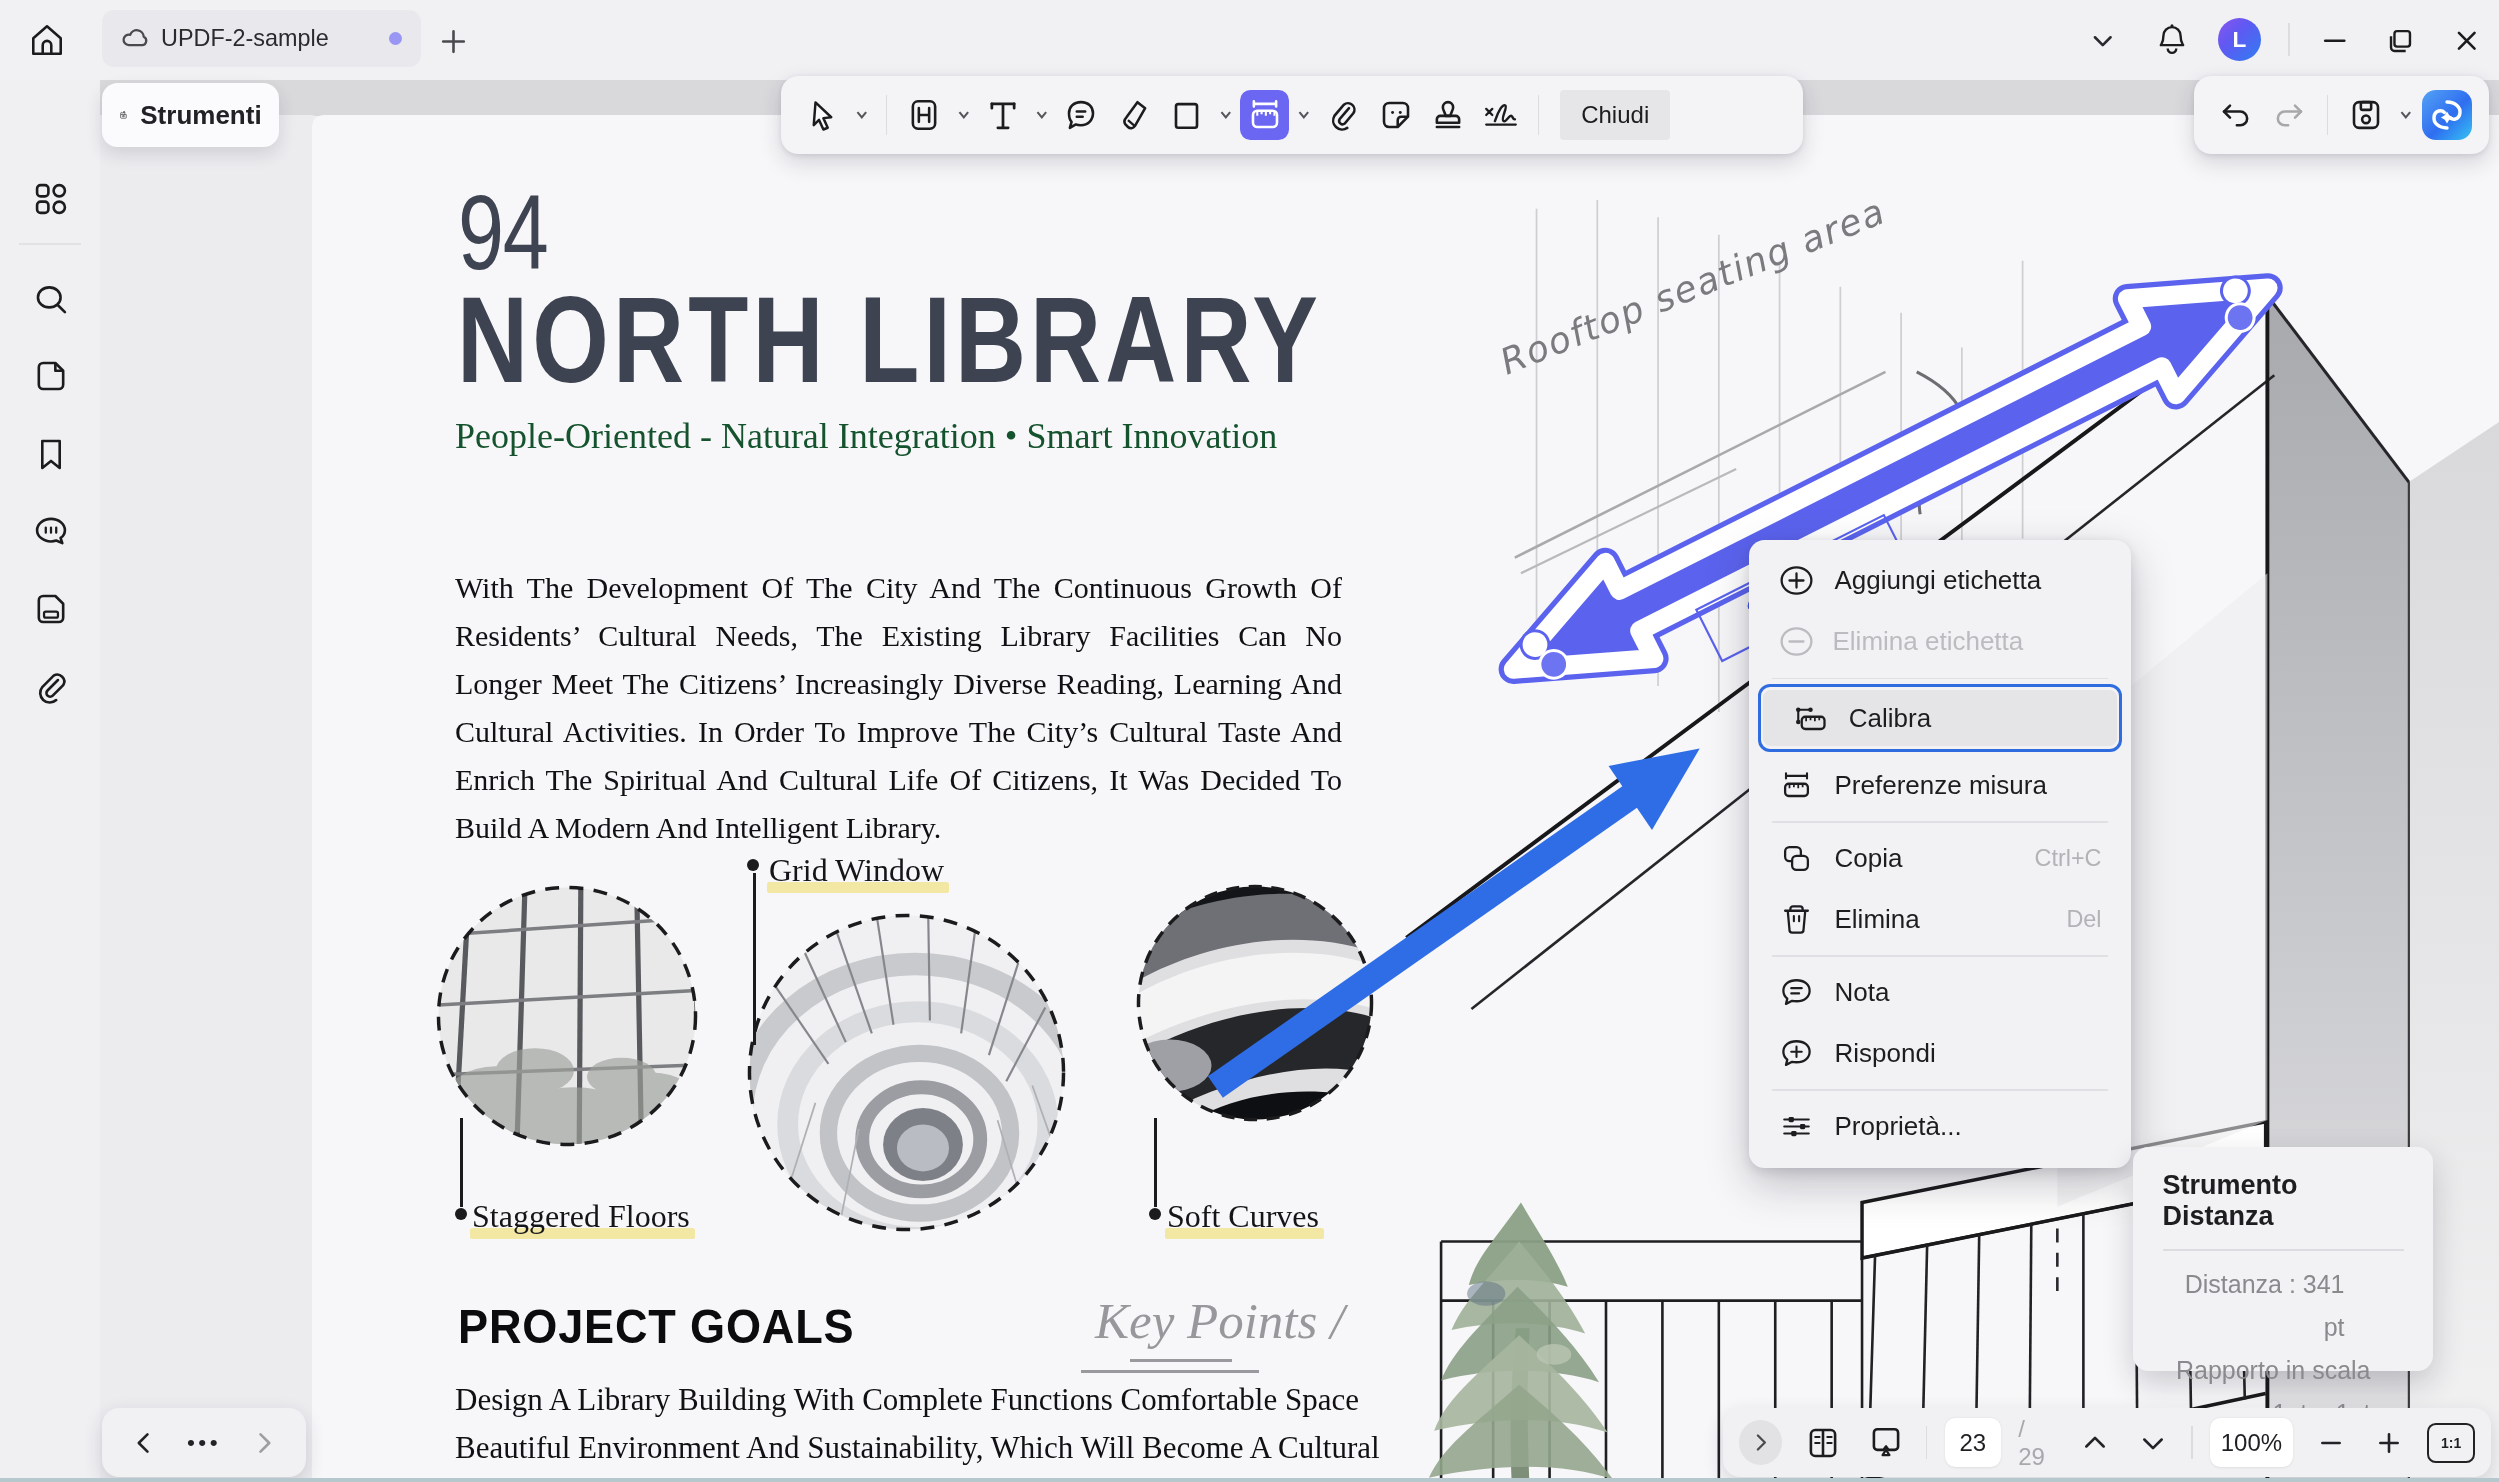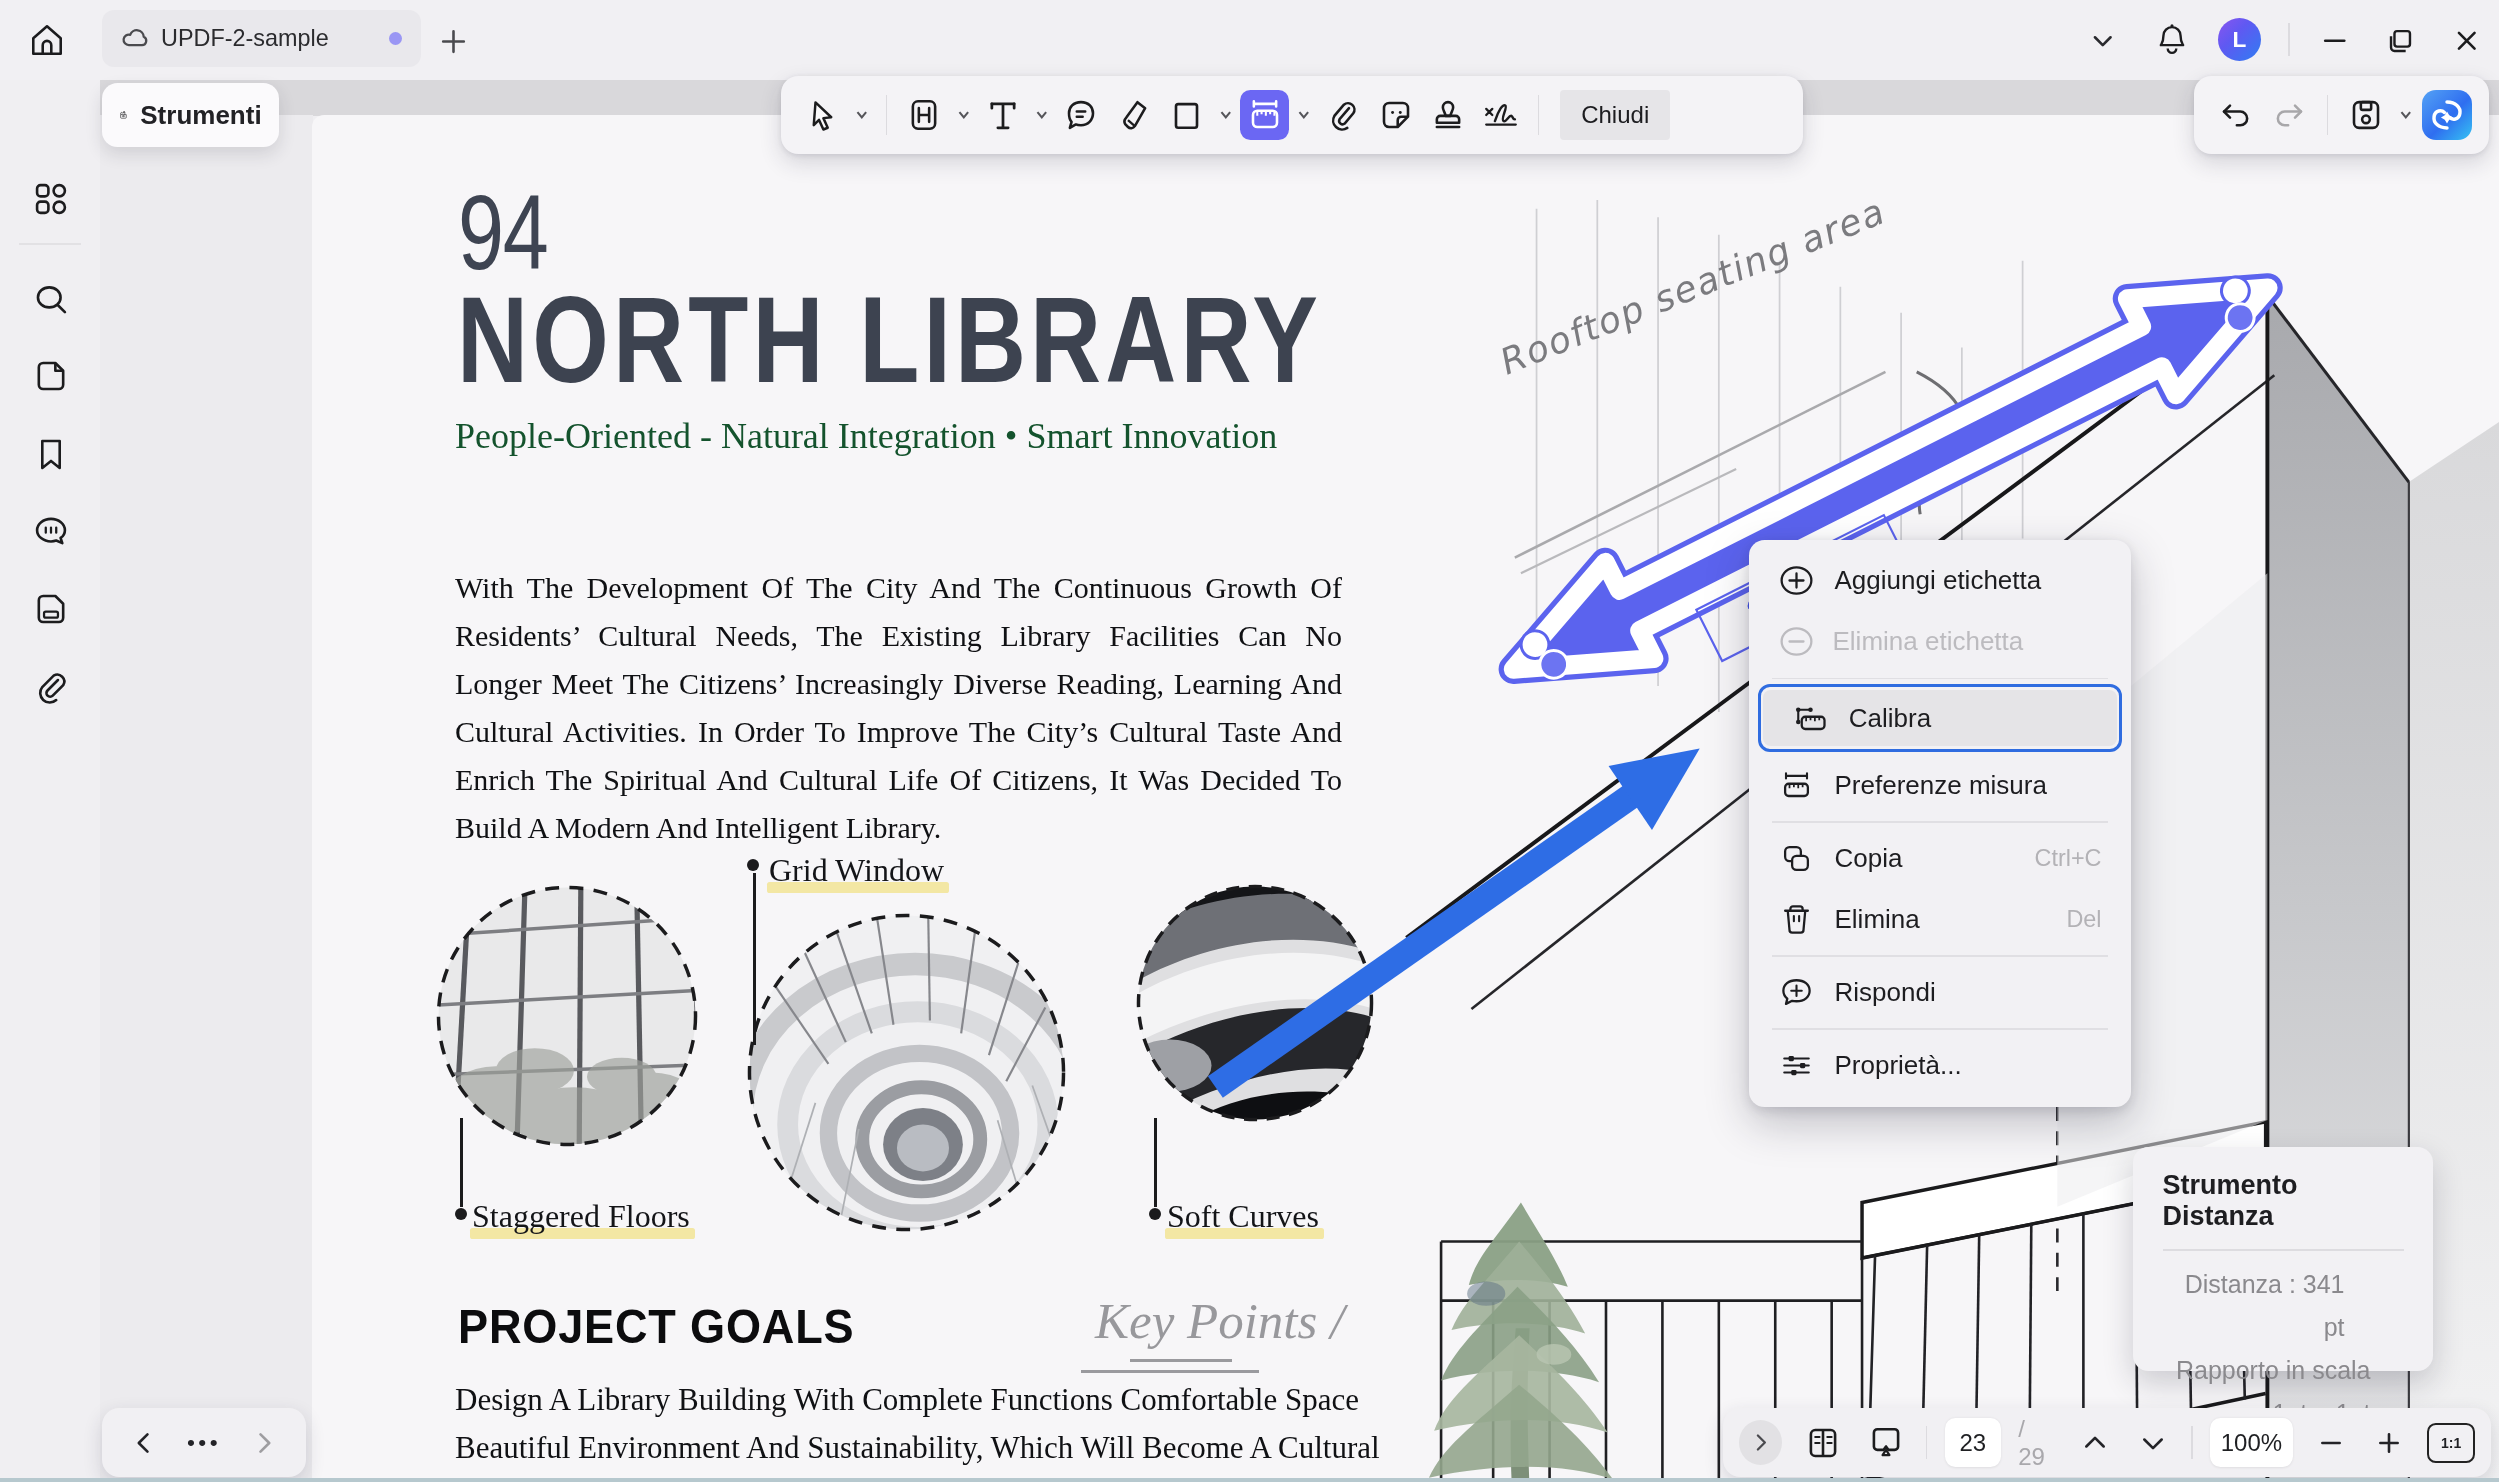--- a/index.html
+++ b/index.html
@@ -633,20 +633,27 @@
         <path d="M10 10 l2 22 a3 3 0 0 0 3 3 h10 a3 3 0 0 0 3-3 l2-22" fill="none" stroke="#1d1d20" stroke-width="2.6"></path>
         <path d="M17 16 v6 M23 16 v6" stroke="#1d1d20" stroke-width="2.4" stroke-linecap="round"></path>
       </svg>
       <span>Elimina</span>
       <span class="sc">Del</span>
     </div>
     <div class="ctx-div"></div>
     <div class="ctx-row">
       <svg class="ctx-ic" viewBox="0 0 40 40">
         <path d="M20 6 c9 0 15 5 15 12 0 7-6 12-15 12 -2 0-3 0-5-.5 L8 33 l1.5-6 C7 25 5 21.5 5 18 5 11 11 6 20 6 Z" fill="none" stroke="#1d1d20" stroke-width="2.6" stroke-linejoin="round"></path>
+        <path d="M14 15 h12 M14 21 h9" stroke="#1d1d20" stroke-width="2.4" stroke-linecap="round"></path>
+      </svg>
+      <span>Nota</span>
+    </div>
+    <div class="ctx-row">
+      <svg class="ctx-ic" viewBox="0 0 40 40">
+        <path d="M20 6 c9 0 15 5 15 12 0 7-6 12-15 12 -2 0-3 0-5-.5 L8 33 l1.5-6 C7 25 5 21.5 5 18 5 11 11 6 20 6 Z" fill="none" stroke="#1d1d20" stroke-width="2.6" stroke-linejoin="round"></path>
         <path d="M20 12 v12 M14 18 h12" stroke="#1d1d20" stroke-width="2.4" stroke-linecap="round"></path>
       </svg>
       <span>Rispondi</span>
     </div>
     <div class="ctx-div"></div>
     <div class="ctx-row">
       <svg class="ctx-ic" viewBox="0 0 40 40">
         <path d="M6 12 h28 M6 20 h28 M6 28 h28" stroke="#1d1d20" stroke-width="2.4" stroke-linecap="round"></path>
         <rect x="11" y="9" width="6" height="6" rx="1.5" fill="#1d1d20"></rect>
         <rect x="24" y="17" width="6" height="6" rx="1.5" fill="#1d1d20"></rect>

